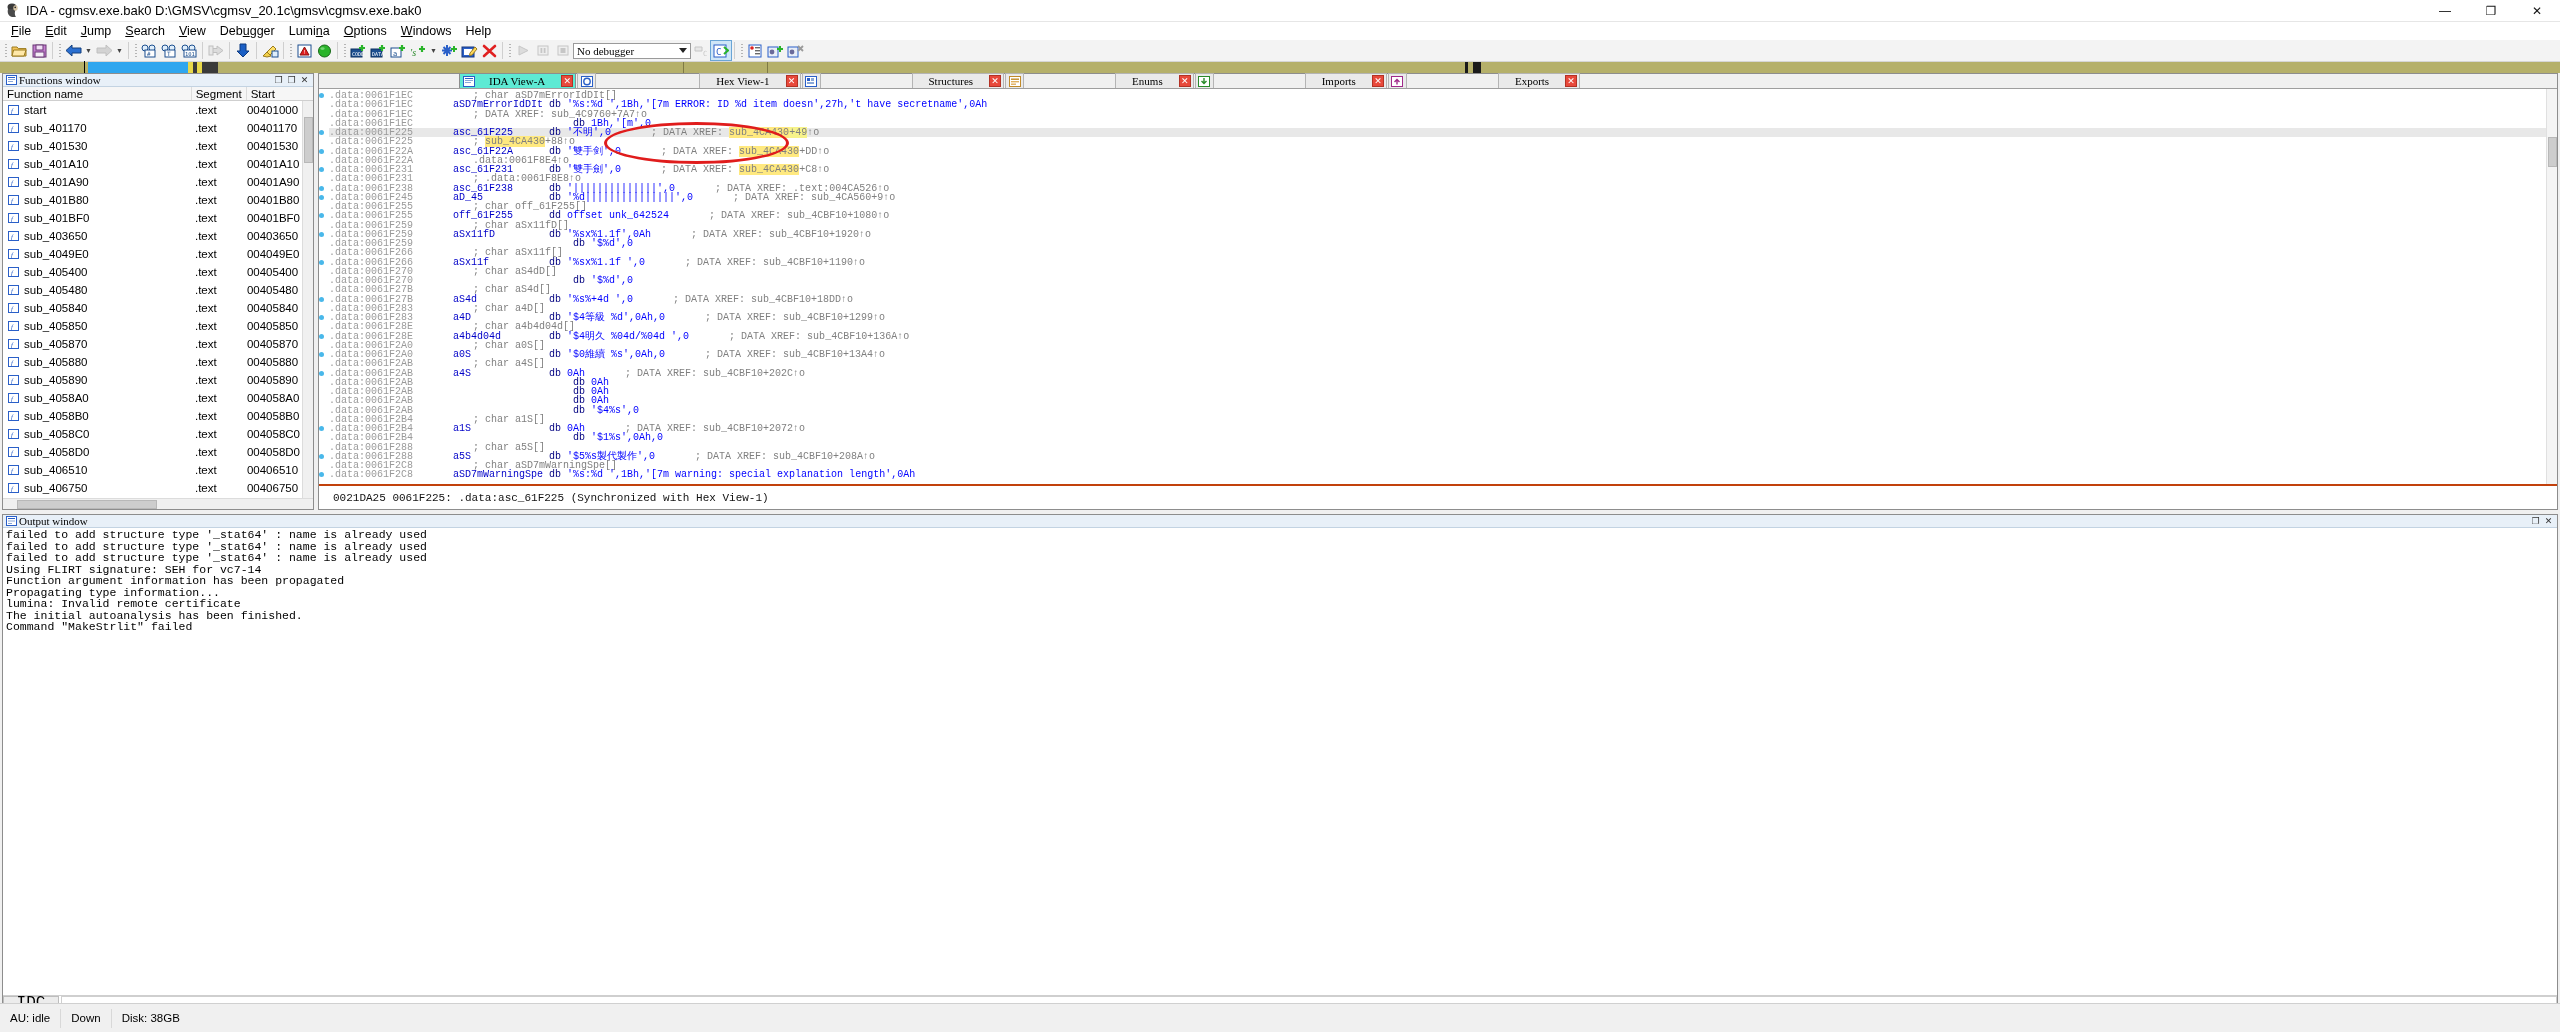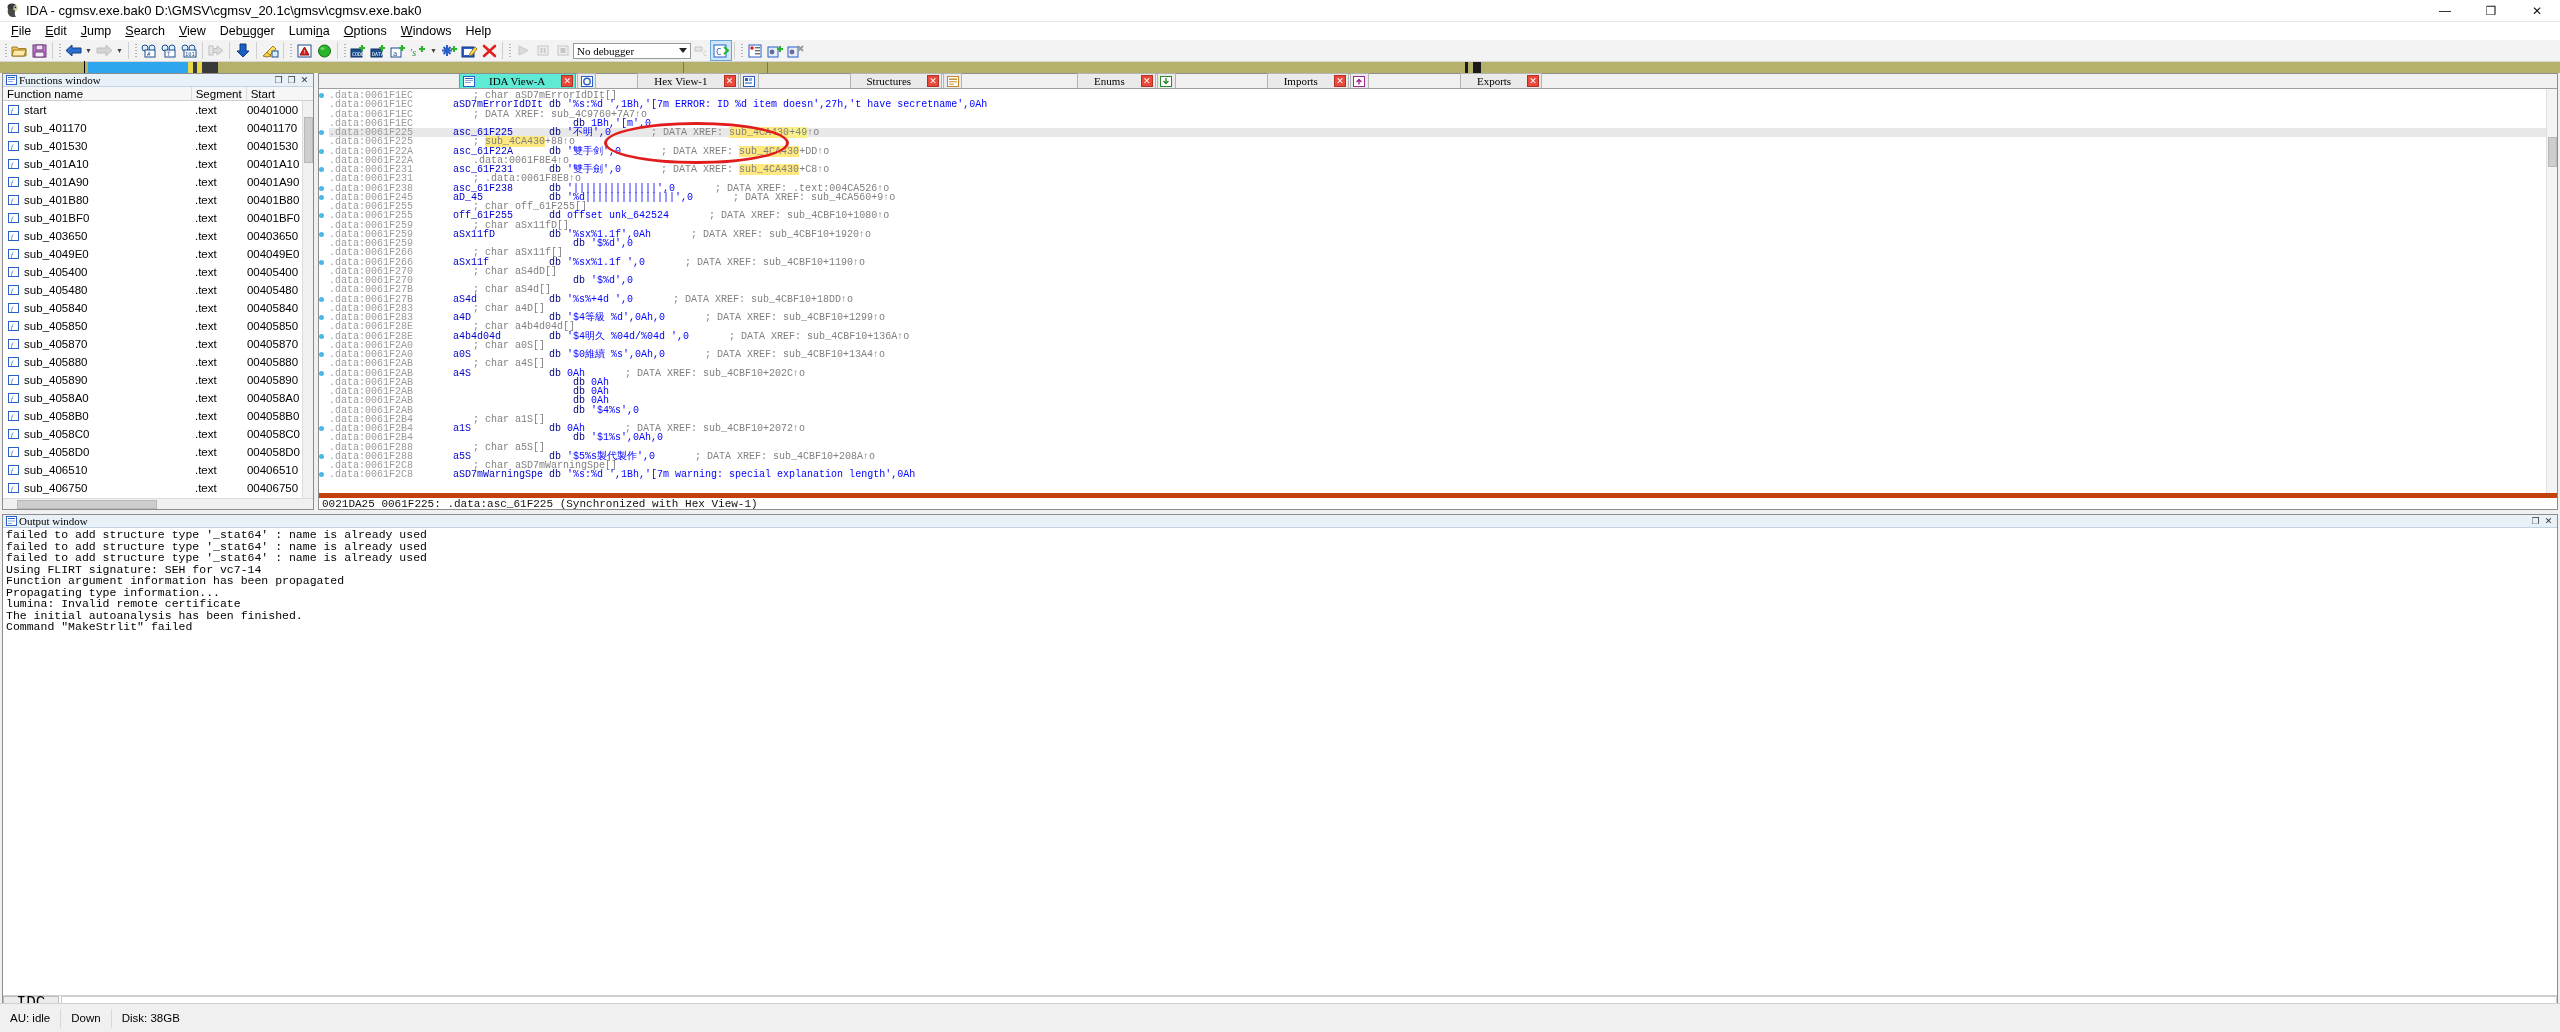--- a/index.html
+++ b/index.html
@@ -127,22 +127,22 @@
   .addr{ color:#9a9a9a; }
   .name{ color:#0000c8; }
   .kw{ color:#000080; }
   .str{ color:#0000ff; }
   .cmt{ color:#808080; }
   .hl { background:#f7f38a; }
   .hl2{ background:#ffe97f; }
   #disasm .scrollv{position:absolute;right:0;top:0;bottom:0;width:11px;background:#f4f4f4;border-left:1px solid #e0e0e0;}
   #disasm .scrollv .thumb{position:absolute;left:1px;top:48px;width:9px;height:30px;background:#cdcdcd;border:1px solid #b8b8b8;}
   #statusline{
-    height:16px;border-top:5px solid #c2410c;background:#fff;display:flex;align-items:center;
-    font-size:11px;font-family:"Liberation Mono", monospace;padding-left:3px;color:#111;
+    height:25px;border-top:2px solid #c2410c;background:#fff;display:flex;align-items:center;
+    font-size:11px;font-family:"Liberation Mono", monospace;padding-left:14px;color:#111;
   }
   
   #redcircle{
     position:absolute;border:3px solid #e01c1c;border-radius:50%;
     left:285px;top:33px;width:185px;height:42px;pointer-events:none;z-index:30;
   }
 
   
   #outwin{
     position:absolute;left:2px;right:2px;top:441px;bottom:2px;background:#fff;
@@ -768,21 +768,21 @@
           <span class="t-close">✕</span>
         </div>
         <div class="tab">
           <span class="t-sq">
             <svg width="12" height="11" viewBox="0 0 12 11">
               <rect x="0.5" y="0.5" width="11" height="10" fill="#fff" stroke="#2a5fc8"></rect>
               <circle cx="6" cy="5.5" r="3.2" fill="none" stroke="#2a5fc8" stroke-width="1.4"></circle>
             </svg>
           </span>
         </div>
-        <div class="tab" style="margin-left: 40px;">
+        <div class="tab" style="margin-left: 102px;">
           <span class="t-label">Hex View-1</span>
           <span class="t-close">✕</span>
         </div>
         <div class="tab">
           <span class="t-sq">
             <svg width="12" height="11" viewBox="0 0 12 11">
               <rect x="0.5" y="0.5" width="11" height="10" fill="#fff" stroke="#2a5fc8"></rect>
               <rect x="2" y="2" width="3" height="3" fill="#2a5fc8"></rect>
               <rect x="6" y="2" width="3" height="3" fill="#8aa8d8"></rect>
               <rect x="2" y="6" width="7" height="2" fill="#8aa8d8"></rect>
@@ -796,21 +796,21 @@
         <div class="tab">
           <span class="t-sq">
             <svg width="12" height="11" viewBox="0 0 12 11">
               <rect x="0.5" y="0.5" width="11" height="10" fill="#fff" stroke="#c08a2a"></rect>
               <rect x="2" y="2.5" width="8" height="1.4" fill="#c08a2a"></rect>
               <rect x="2" y="5" width="8" height="1.4" fill="#e0b060"></rect>
               <rect x="2" y="7.5" width="5" height="1.4" fill="#e0b060"></rect>
             </svg>
           </span>
         </div>
-        <div class="tab" style="margin-left: 114px;">
+        <div class="tab" style="margin-left: 90px;">
           <span class="t-label">Enums</span>
           <span class="t-close">✕</span>
         </div>
         <div class="tab">
           <span class="t-sq">
             <svg width="12" height="11" viewBox="0 0 12 11">
               <rect x="0.5" y="0.5" width="11" height="10" fill="#fff" stroke="#2a8a2a"></rect>
               <path d="M6 2 v5 M3.5 5 L6 7.5 L8.5 5" stroke="#2a8a2a" stroke-width="1.4" fill="none"></path>
             </svg>
           </span>

